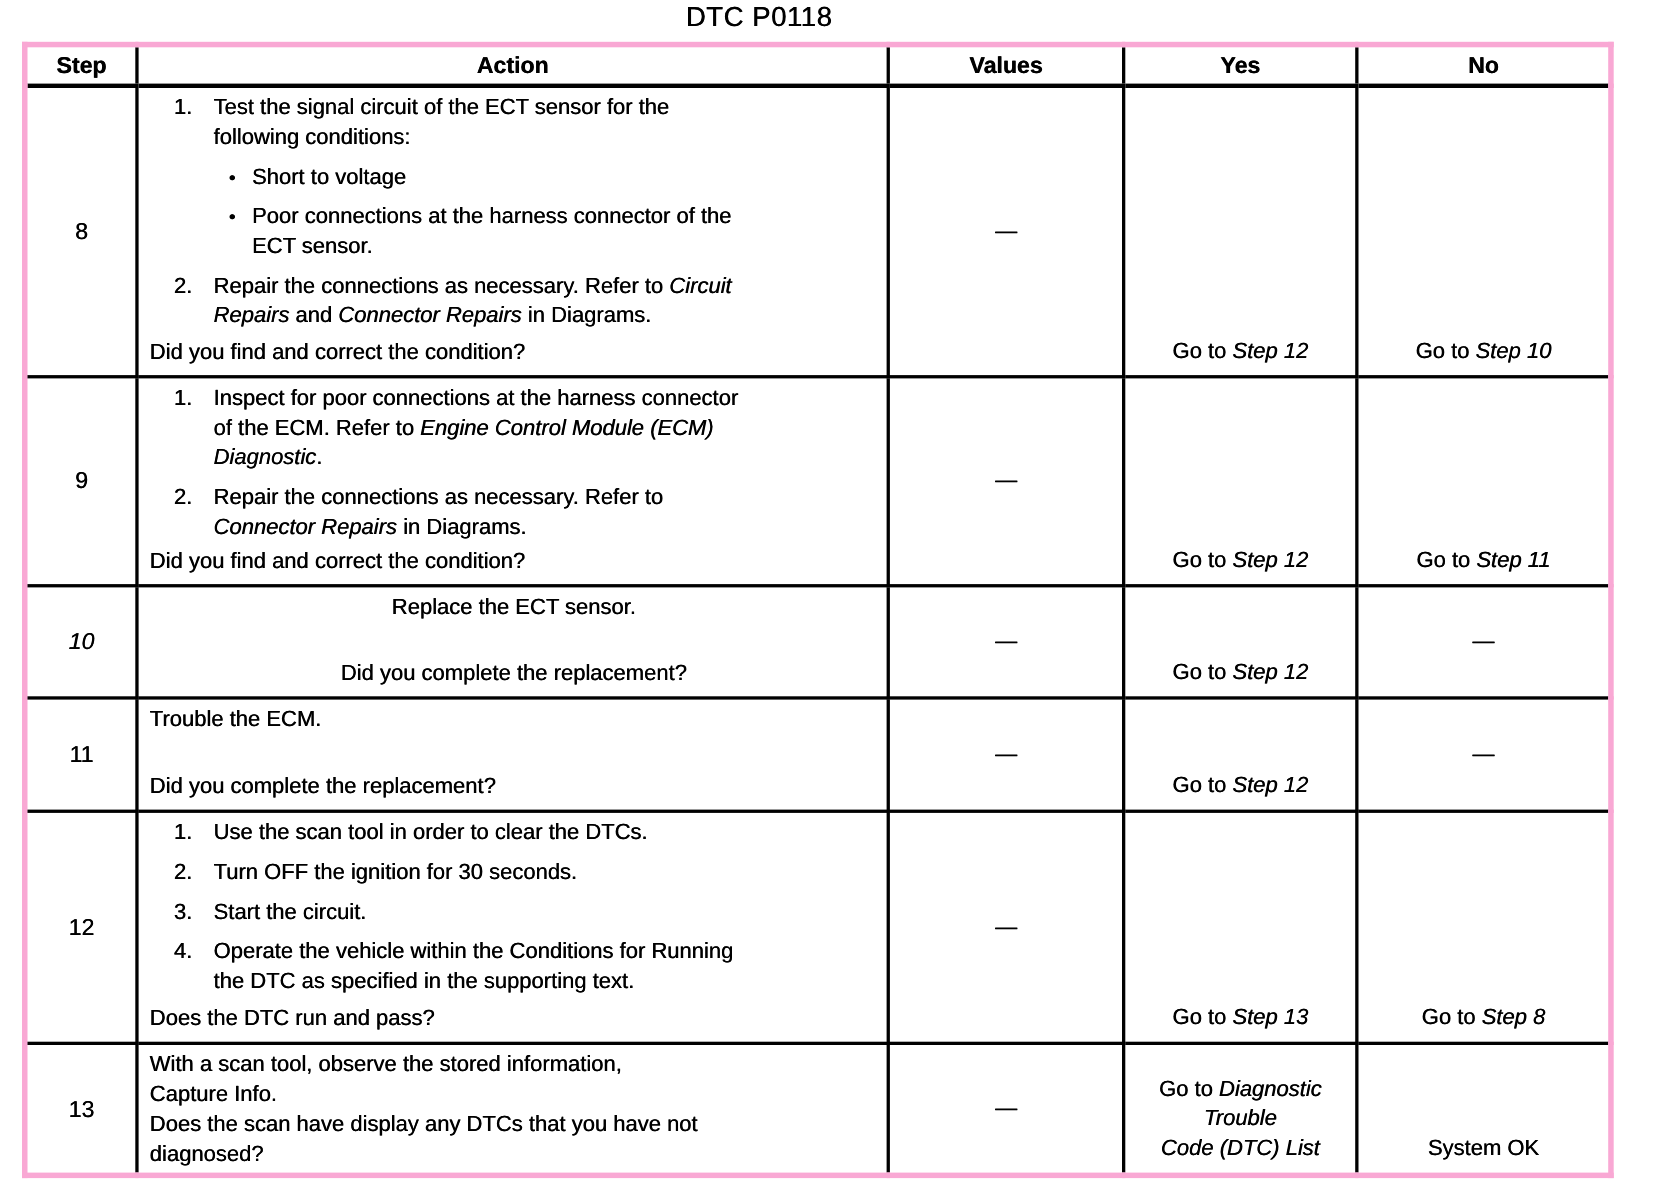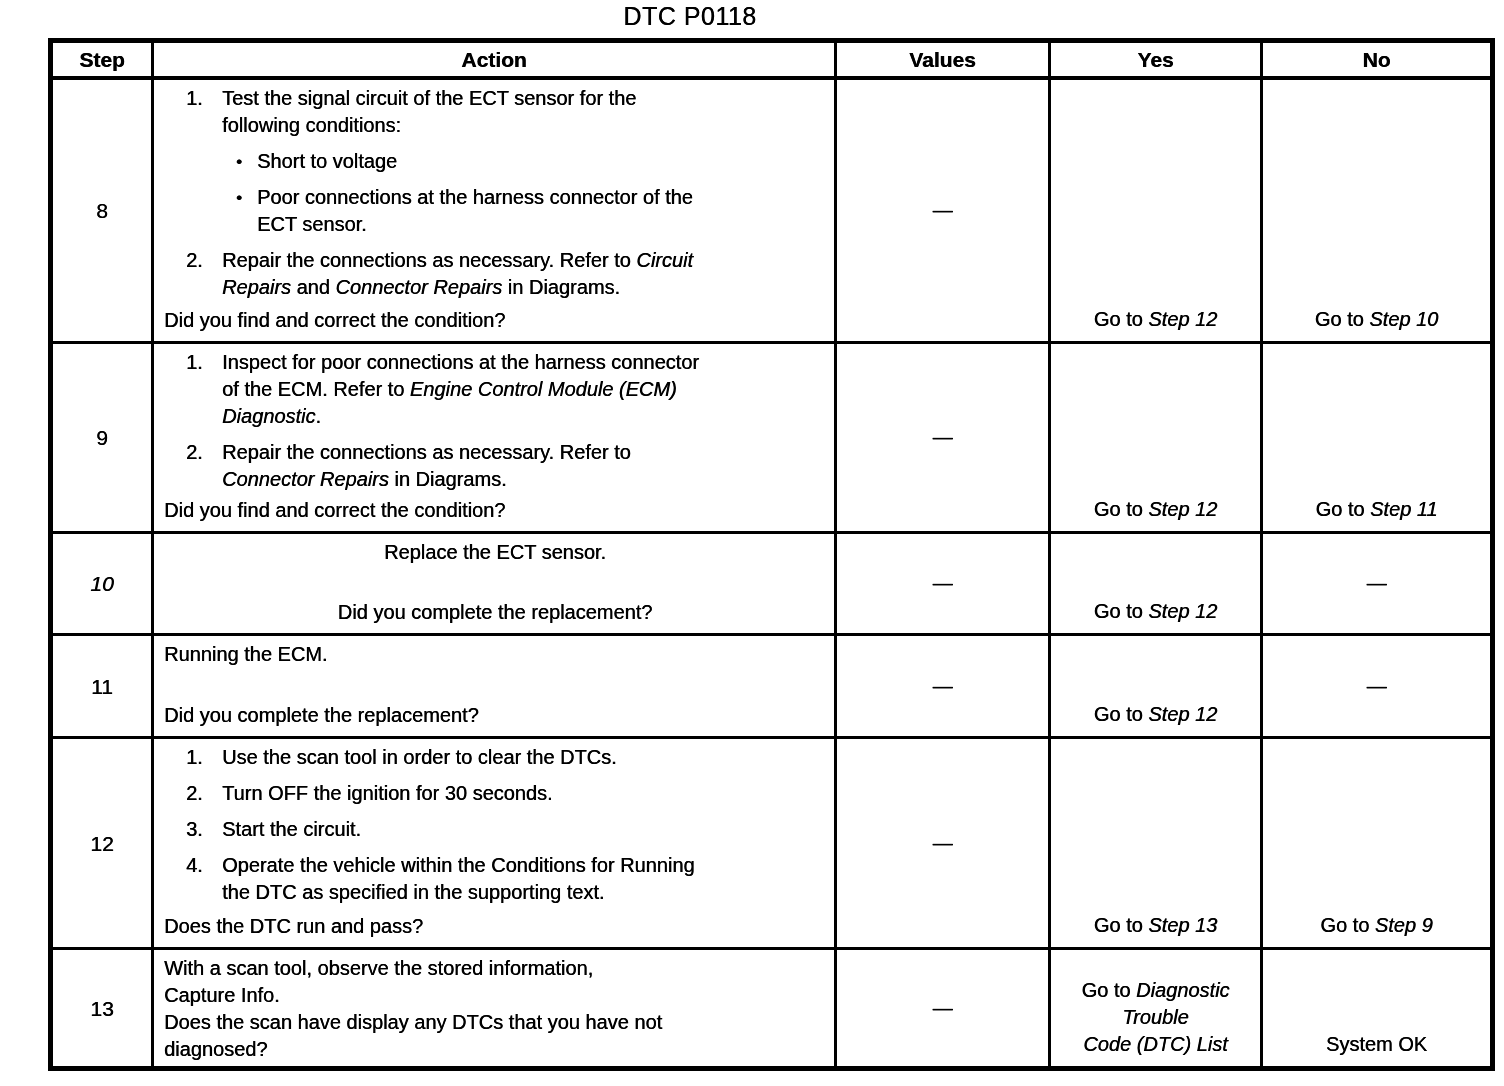--- a/index.html
+++ b/index.html
@@ -3,23 +3,23 @@
 <meta charset="utf-8">
 <style>
   html,body{margin:0;padding:0;background:#ffffff;}
   body{font-family:"Liberation Sans", sans-serif;color:#000;}
   .page{position:relative;width:1504px;height:1086px;background:#fff;overflow:hidden;
         text-shadow:0.4px 0 0 #000;} 
 
   .doc-title{position:absolute;top:2px;left:0;width:1380px;text-align:center;
              font-size:25px;font-weight:400;letter-spacing:0.5px;}
 
-  table.dtc{position:absolute;top:38px;left:48px;width:1442px;
+  table.dtc{position:absolute;top:38px;left:20px;width:1442px;
             border-collapse:collapse;table-layout:fixed;
-            border:5px solid #000000;}
+            border:5px solid #f9a8d4;}
   col.c1{width:102px;} col.c2{width:683px;} col.c3{width:214px;}
   col.c4{width:212px;} col.c5{width:231px;}
 
   th,td{border:3px solid #000;overflow:hidden;}
   thead th{font-size:21px;font-weight:700;height:33px;text-align:center;
            border-bottom-width:4px;padding:0;}
 
   tbody td{font-size:20px;line-height:27px;}
   tbody tr:nth-child(1){height:264px;}
   tbody tr:nth-child(2){height:190px;}
@@ -185,21 +185,21 @@
           <td class="c-no v-mid">
             <div>—</div>
           </td>
         </tr>
         <tr>
           <td class="c-step">11</td>
           <td class="c-action">
             <div class="action-wrap">
               <div class="blocks">
                 <div class="blk blk-plain">
-                  <div>Running the ECM.</div>
+                  <div>Trouble the ECM.</div>
                 </div>
               </div>
               <div class="question">
                 <div>Did you complete the replacement?</div>
               </div>
             </div>
           </td>
           <td class="c-val v-mid">
             <div>—</div>
           </td>
@@ -246,21 +246,21 @@
               </div>
             </div>
           </td>
           <td class="c-val v-mid">
             <div>—</div>
           </td>
           <td class="c-yes v-bot">
             <div>Go to <i>Step 13</i></div>
           </td>
           <td class="c-no v-bot">
-            <div>Go to <i>Step 9</i></div>
+            <div>Go to <i>Step 8</i></div>
           </td>
         </tr>
         <tr>
           <td class="c-step">13</td>
           <td class="c-action">
             <div class="action-wrap">
               <div class="blocks">
                 <div class="blk blk-plain">
                   <div>With a scan tool, observe the stored information,</div>
                   <div>Capture Info.</div>

